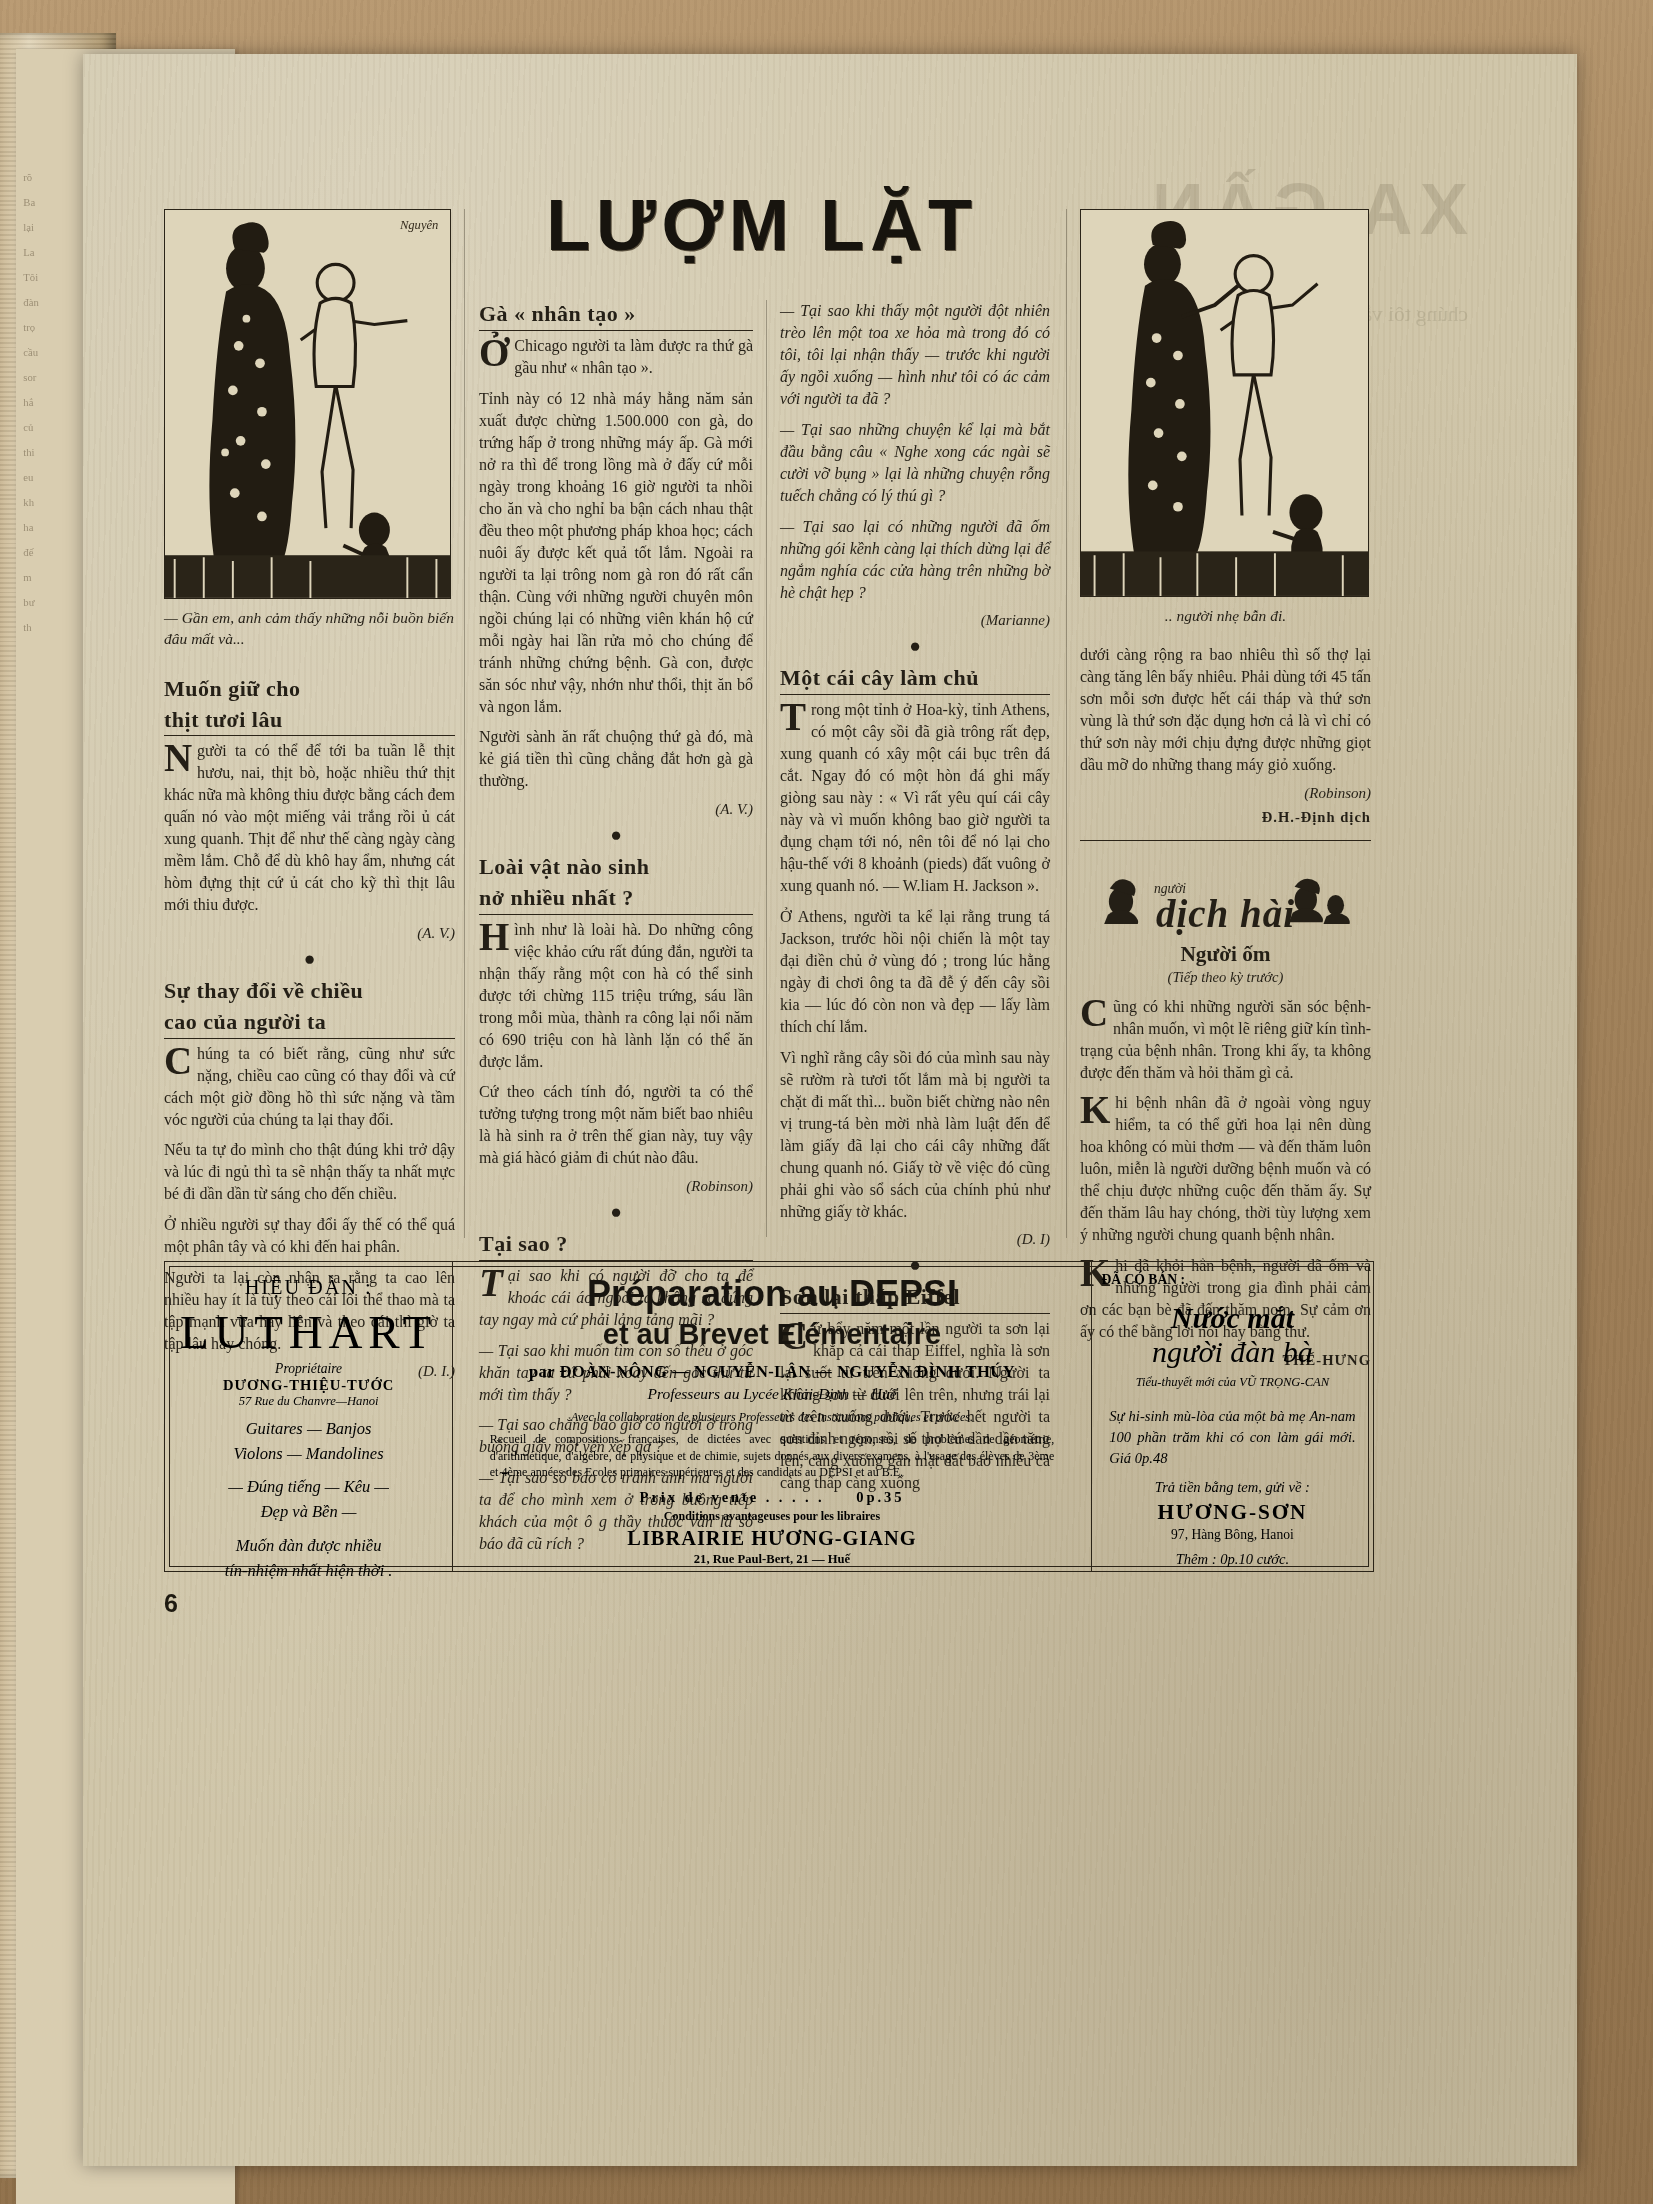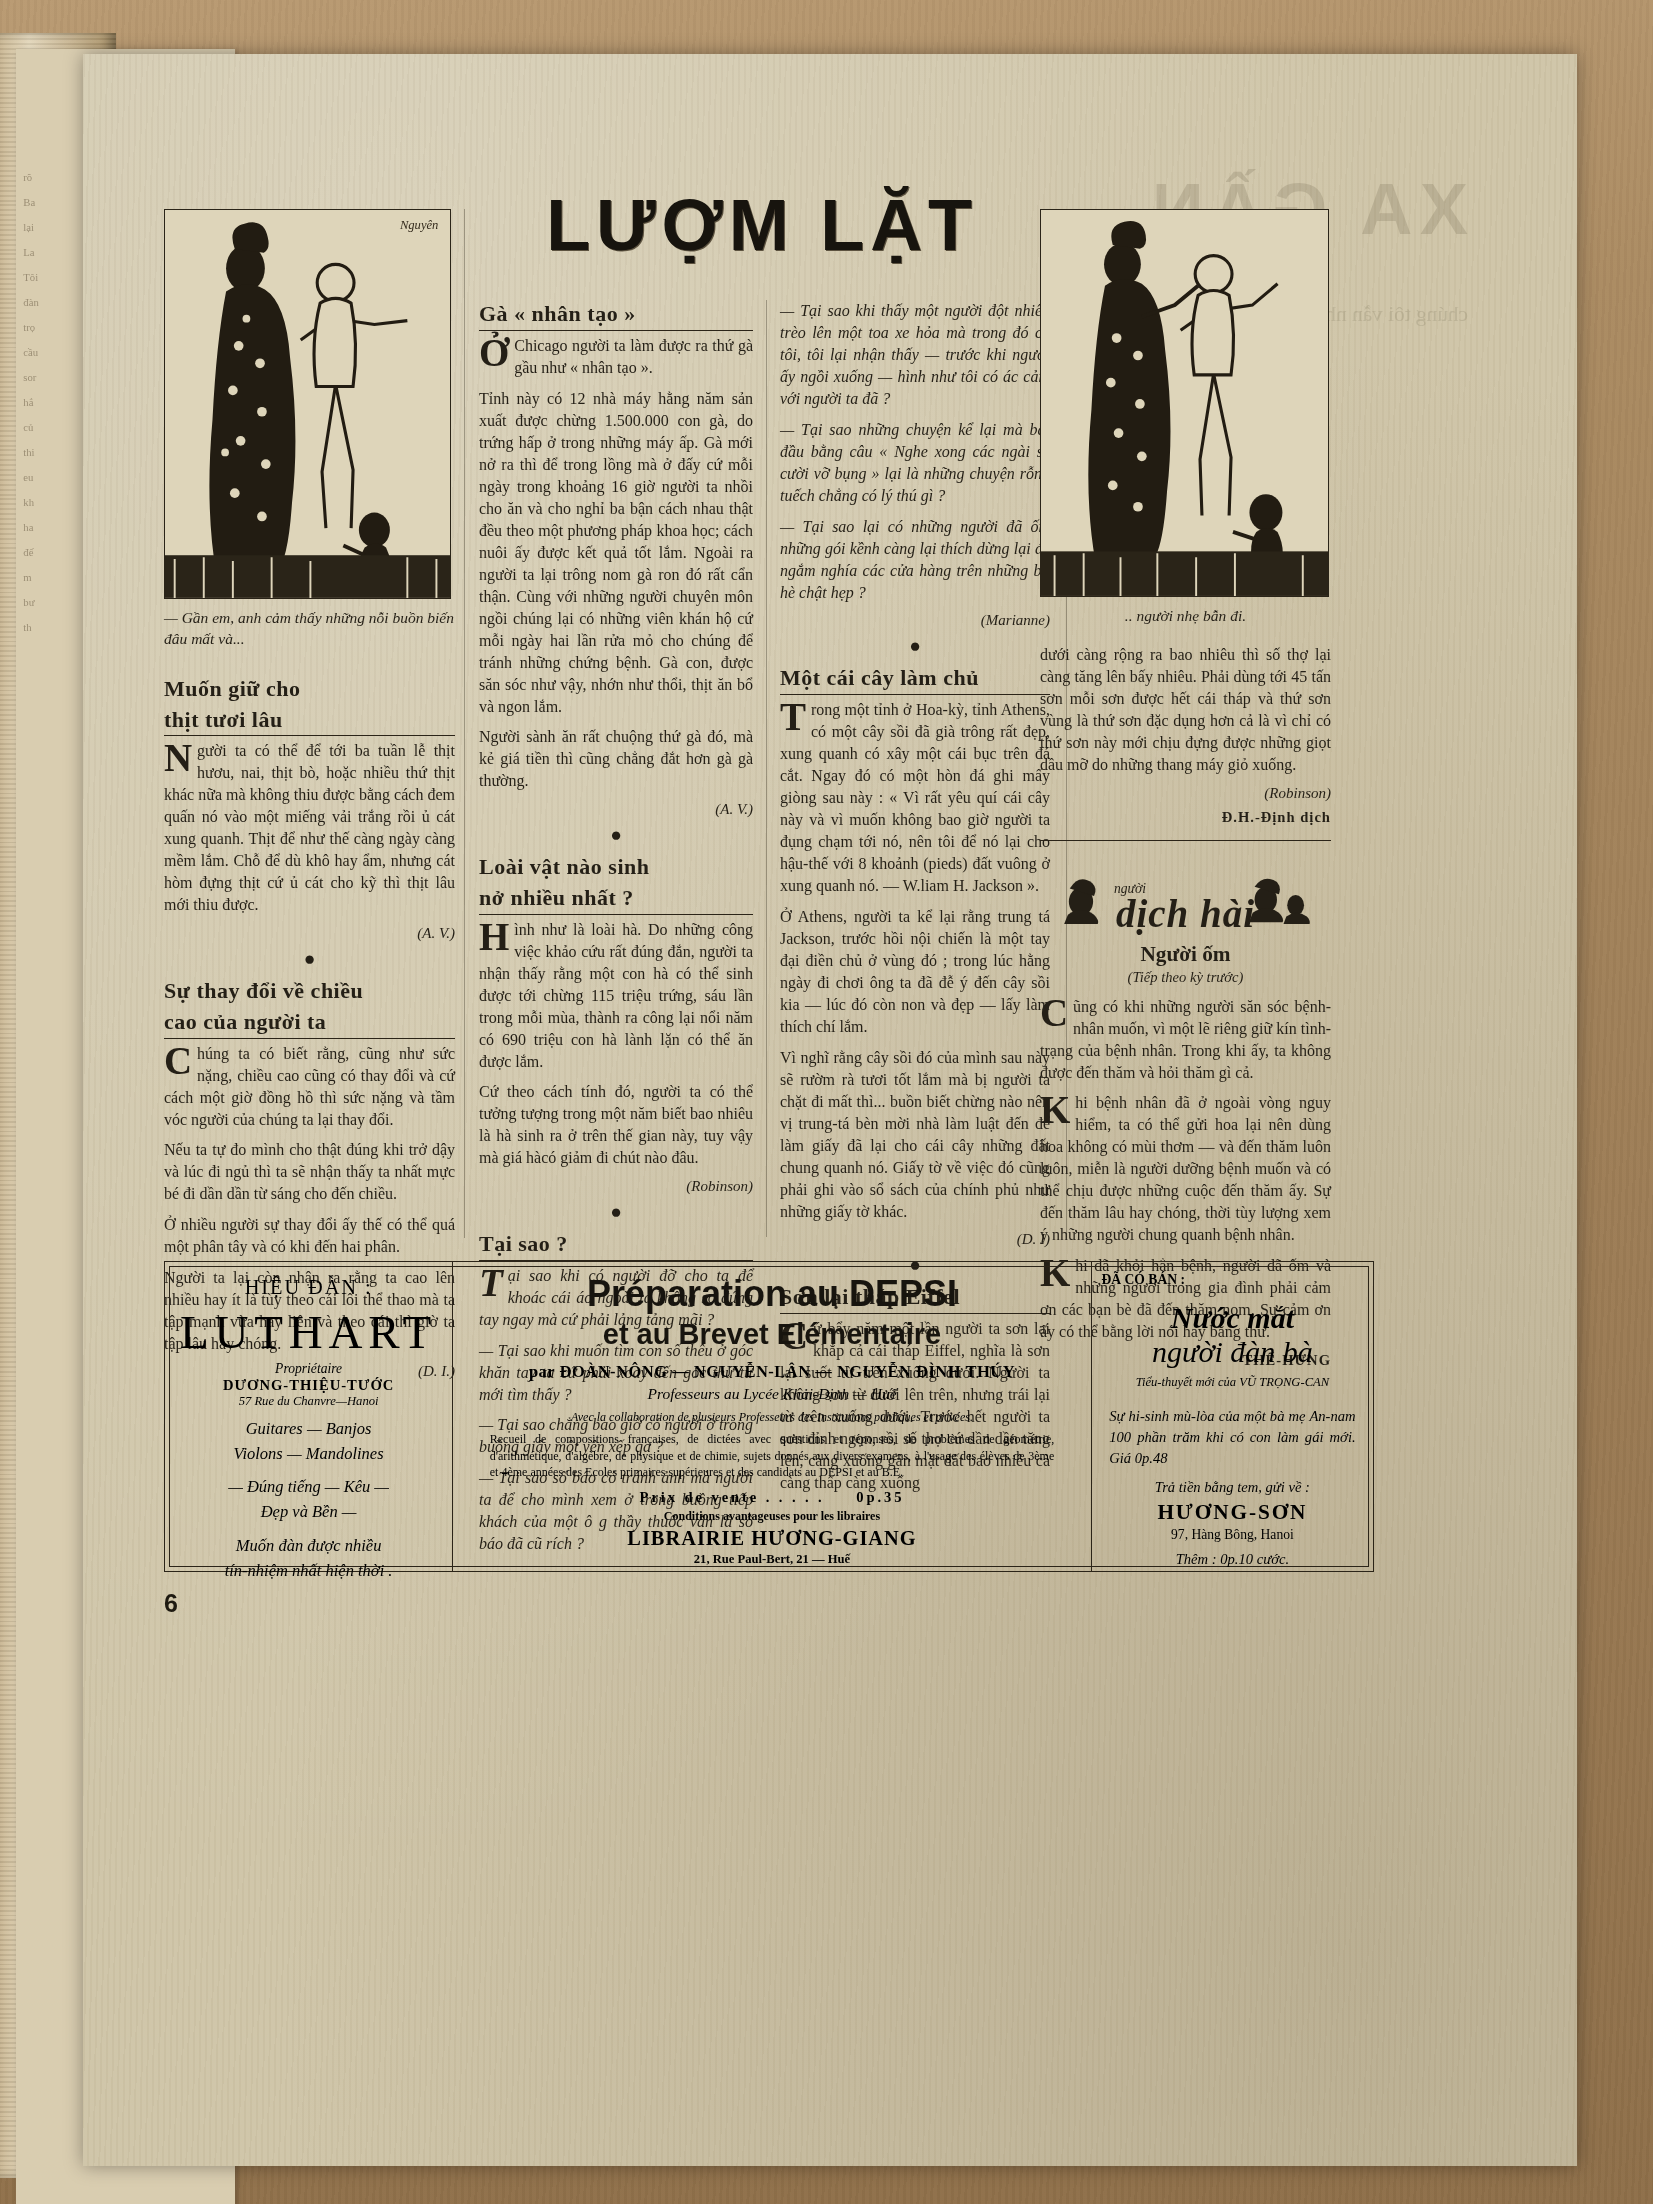--- a/index.html
+++ b/index.html
@@ -80,21 +80,21 @@
     font-weight:bold; font-size:72px; letter-spacing:5.8px;
     color:#17140e;
     text-shadow:1px 1px 0 #5d5340;
   }
 
   
   .col{ position:absolute; color:#241f16; }
   .c1{ left:54px;  top:134px; width:291px; }
   .c2{ left:369px; top:225px; width:274px; }
   .c3{ left:670px; top:225px; width:270px; }
-  .c4{ left:930px;top:134px; width:291px; }
+  .c4{ left:970px;top:134px; width:291px; }
 
   .rule-v{
     position:absolute; top:134px; width:1px; height:1029px;
     background:rgba(50,42,28,.35);
   }
 
   h2.head{
     font-family:"Liberation Serif", serif;
     font-size:22px; font-weight:bold; margin:0 0 3.9px 0; line-height:27px;
     letter-spacing:0.5px;

